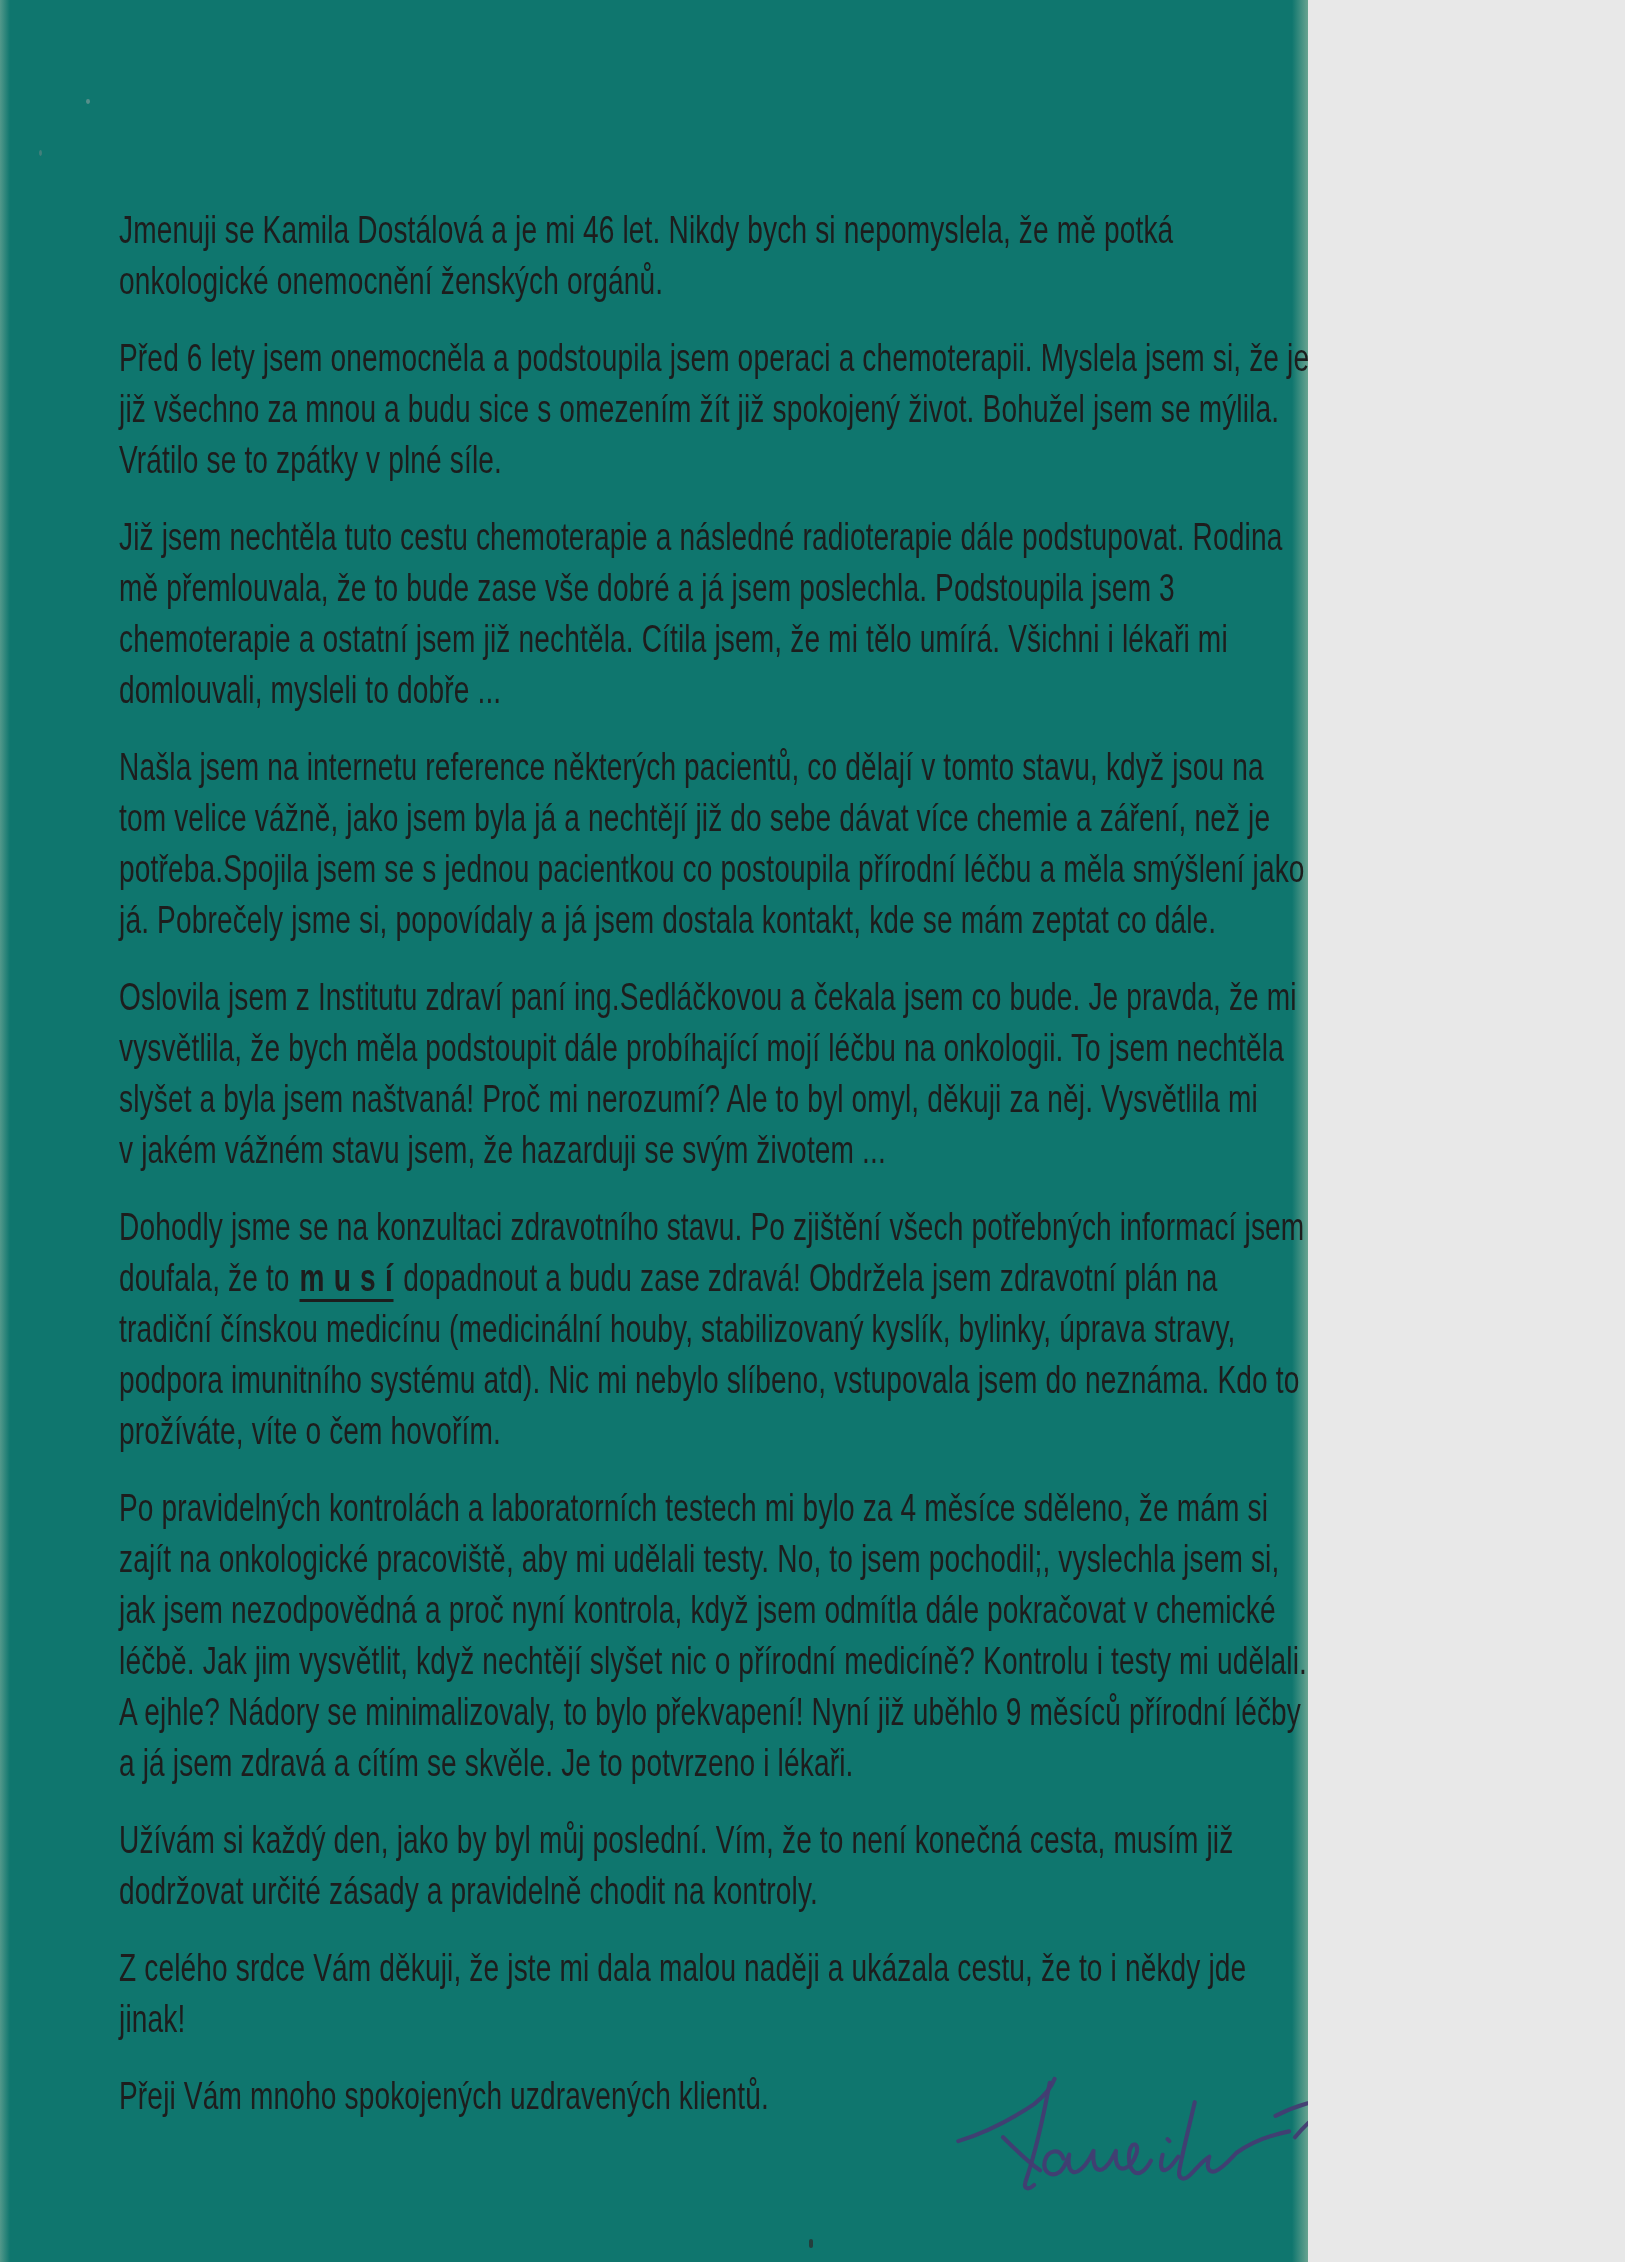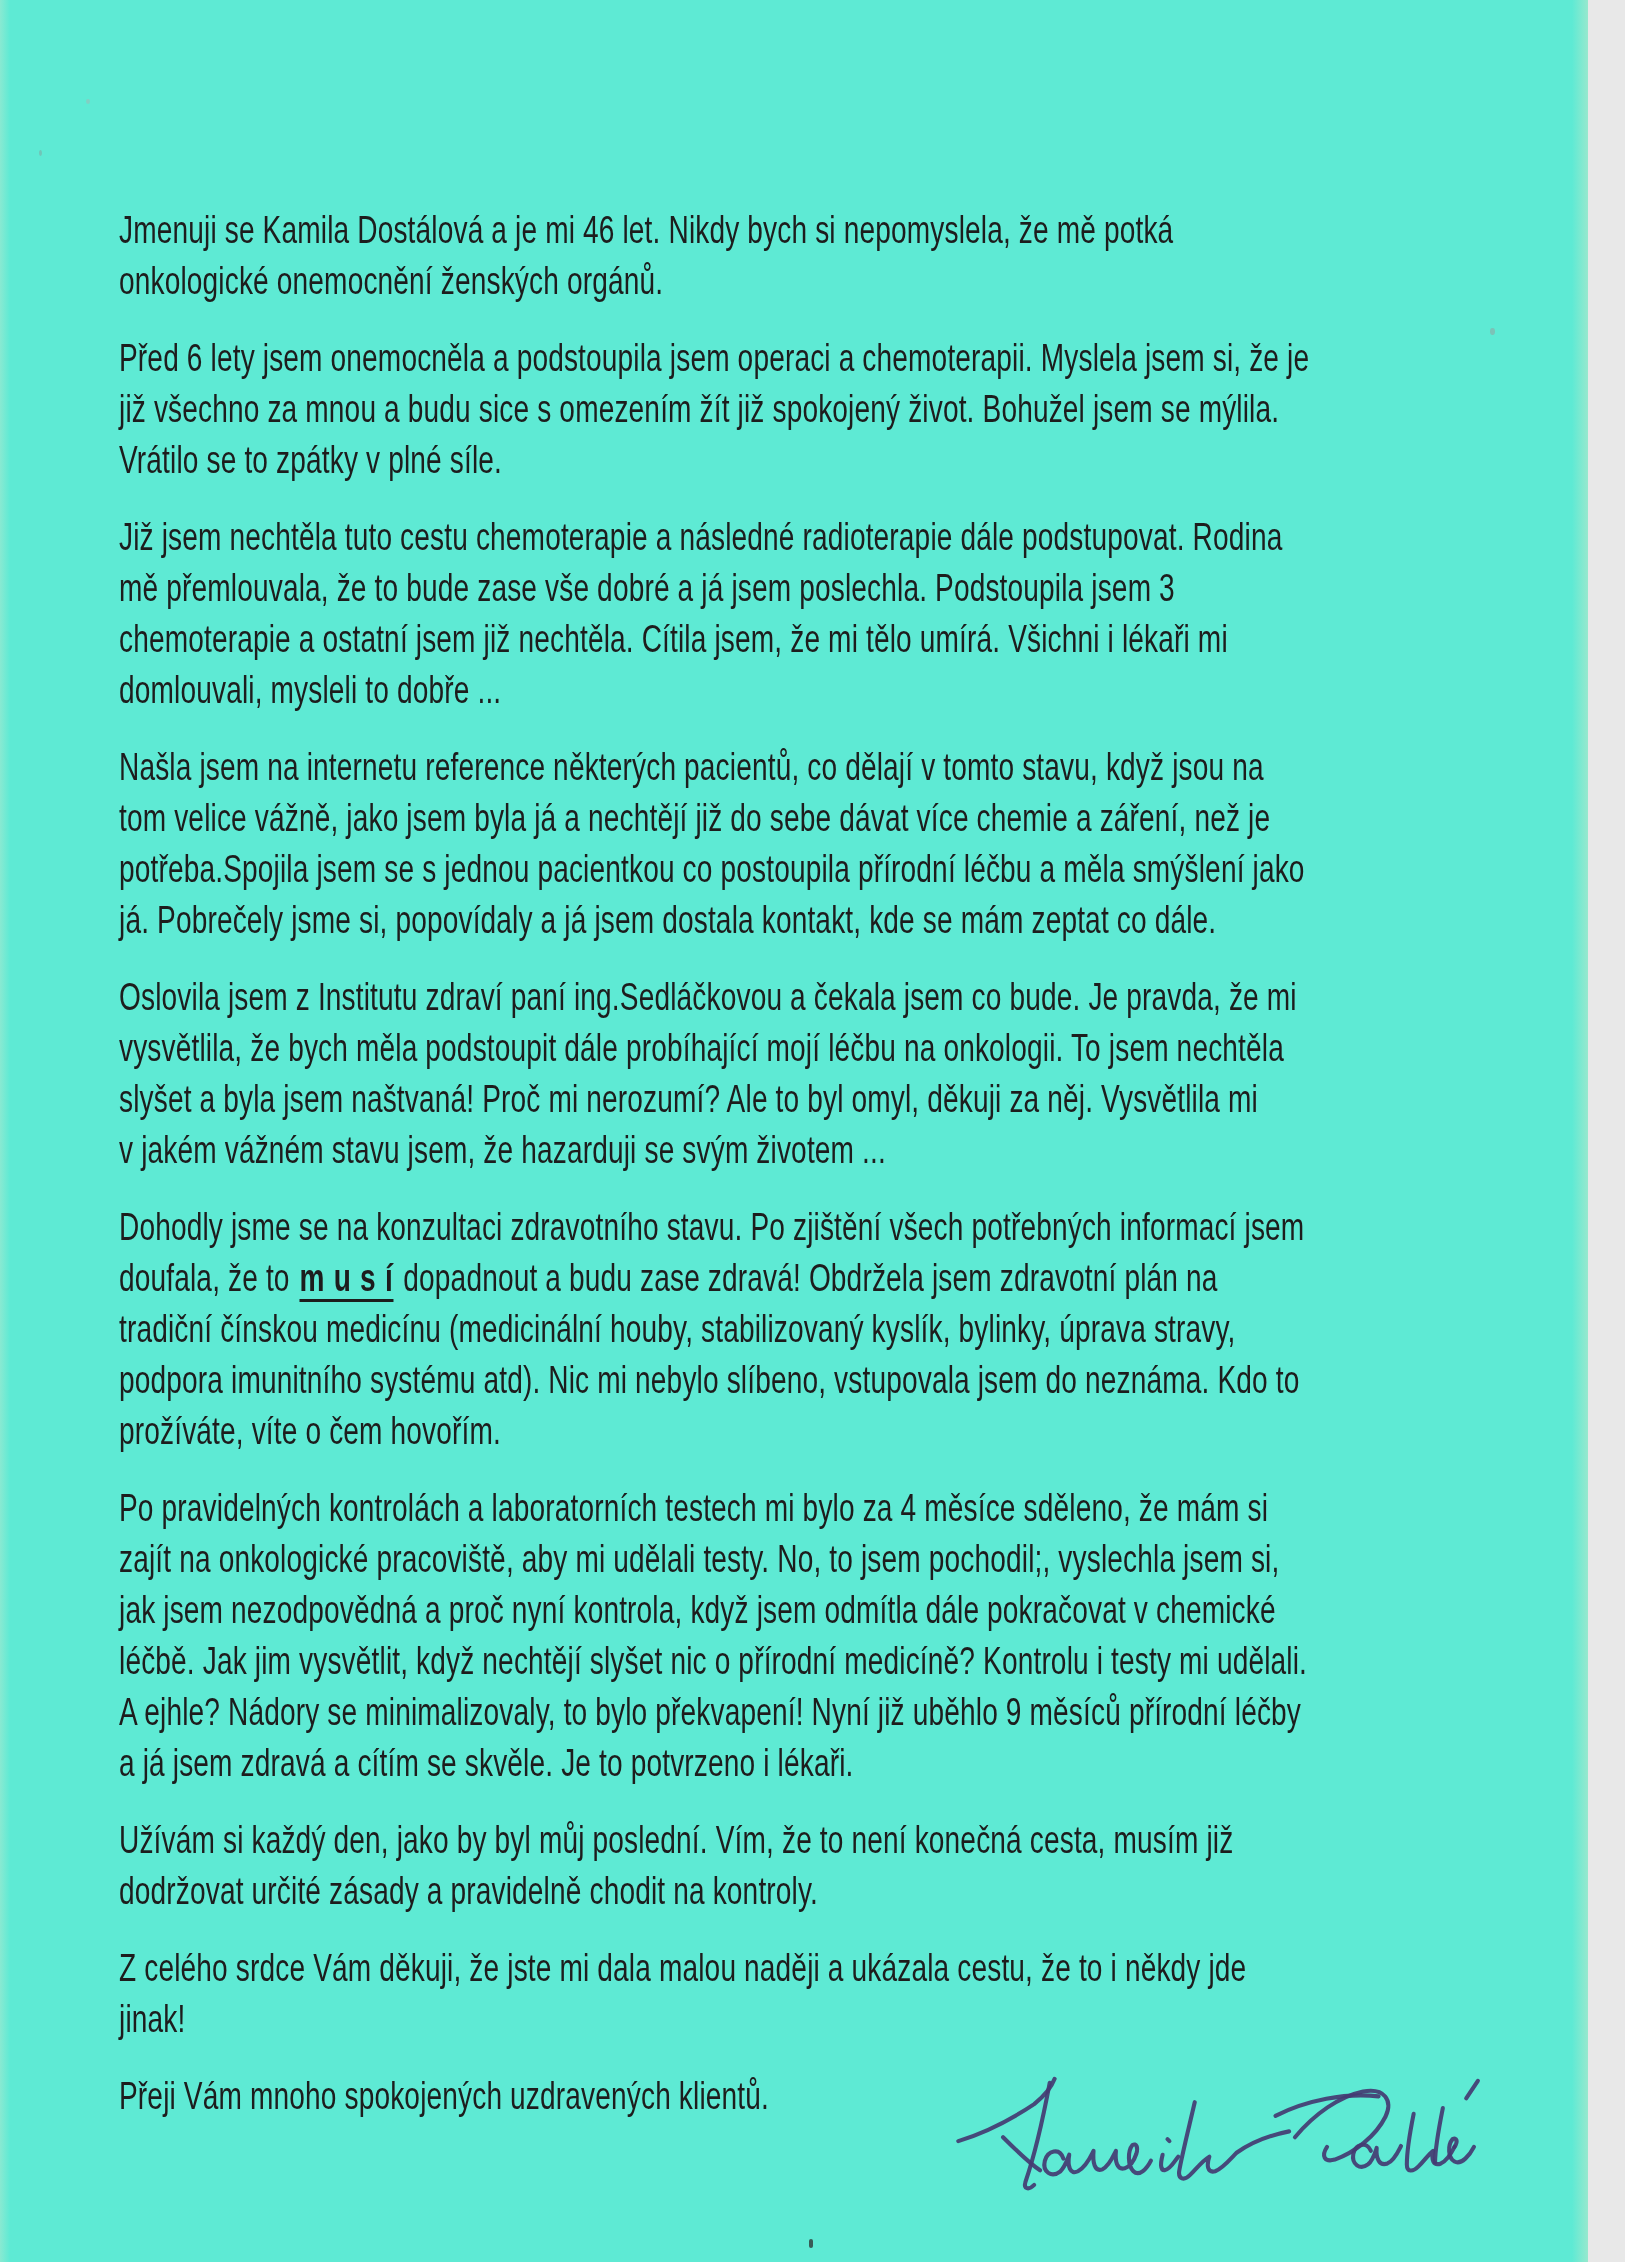--- a/index.html
+++ b/index.html
@@ -3,23 +3,23 @@
 <meta charset="utf-8">
 <style>
   html, body {
     margin: 0;
     padding: 0;
     background: #e8e8e8;
     font-family: "Liberation Sans", sans-serif;
   }
   .page {
     position: relative;
-    width: 1588px;
+    width: 1308px;
     height: 2263px;
-    background: #5eead4;
+    background: #0f766e;
     overflow: hidden;
   }
   
   .edge-right {
     position: absolute; top: 0; right: 0; width: 15.6px; height: 100%;
     background: linear-gradient(to left, rgba(238,230,196,0.40), rgba(238,230,196,0));
   }
   .edge-left {
     position: absolute; top: 0; left: 0; width: 9.8px; height: 100%;
     background: linear-gradient(to right, rgba(238,232,205,0.30), rgba(238,232,205,0));

